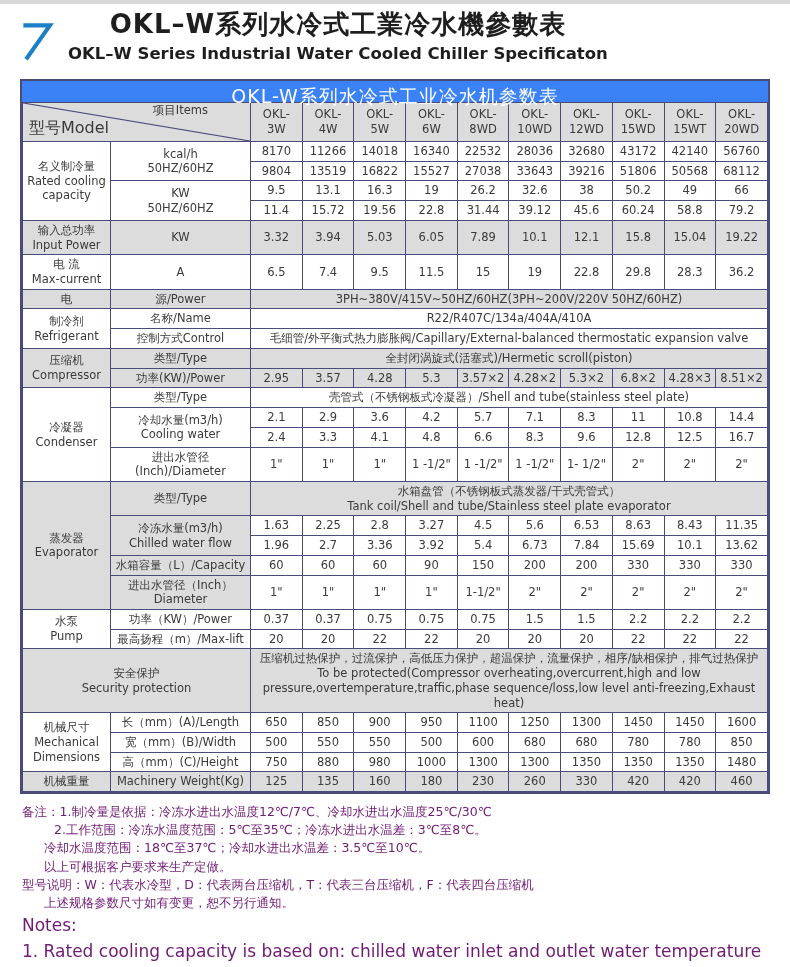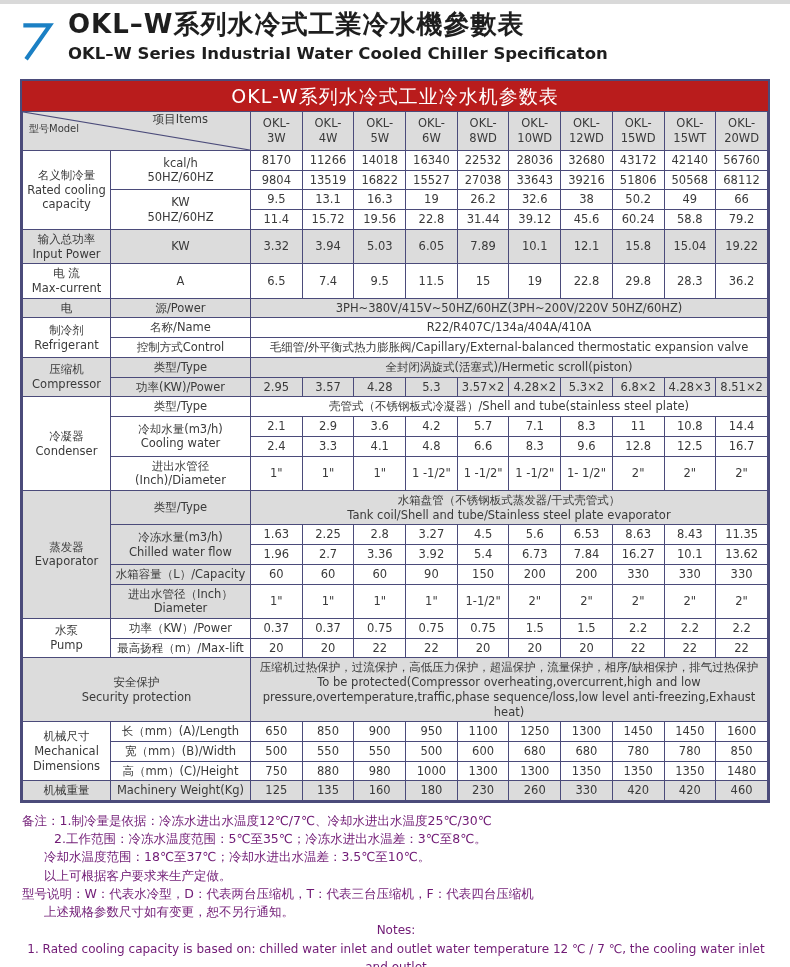--- a/index.html
+++ b/index.html
@@ -6,48 +6,48 @@
   body{
     width:790px;height:967px;background:#ffffff;
     font-family:"DejaVu Sans","Liberation Sans",sans-serif;
     color:#333;position:relative;overflow:hidden;
   }
   .top-strip{height:4px;background:#d9d9d9;}
   
   .page-header{display:flex;align-items:flex-start;padding:6px 0 0 16px;}
   .logo{width:44px;height:52px;flex:0 0 44px;margin-top:4px;}
   .titles{margin-left:8px;}
-  .title-zh{font-size:26px;font-weight:bold;color:#1e1e1e;letter-spacing:1px;line-height:1.15;}
+  .title-zh{font-size:26px;font-weight:bold;color:#1e1e1e;letter-spacing:1px;line-height:1.15;text-align:center;}
   .title-en{font-size:16.5px;font-weight:600;color:#1e1e1e;margin-top:4px;}
   
   .table-wrap{margin:13px 20px 0 20px;border:2px solid #4b4b7a;}
   .banner{
-    background:#b91c1c;color:#fff;text-align:center;
-    font-size:19px;font-weight:500;height:30px;line-height:30px;letter-spacing:1px;
+    background:#3b82f6;color:#fff;text-align:center;
+    font-size:19px;font-weight:500;height:21px;line-height:30px;letter-spacing:1px;
   }
   table.spec{border-collapse:collapse;width:100%;table-layout:fixed;}
   table.spec td{
     border:1px solid #4b4b7a;text-align:center;vertical-align:middle;
     font-size:11.5px;line-height:1.28;padding:2px 1px;white-space:pre-line;
     color:#3a3a3a;word-wrap:break-word;
   }
   td.val{font-size:12px;}
   td.shaded{background:#dcdcdc;}
   td.left{text-align:left;padding-left:6px;}
   td.right{text-align:right;padding-right:4px;}
   
   td.corner{position:relative;height:34px;padding:0;}
   td.corner svg{position:absolute;left:0;top:0;width:100%;height:100%;}
-  .corner-model{position:absolute;left:6px;bottom:14px;font-size:10px;}
+  .corner-model{position:absolute;left:6px;bottom:3px;font-size:16px;}
   .corner-items{position:absolute;right:42px;top:0;font-size:11.5px;}
   td.model-h{font-size:11.5px;line-height:1.3;}
   
   .notes{margin:9px 20px 0 22px;}
   .note-line{font-size:12.5px;color:#701a75;line-height:1.45;}
-  .note-line.en{font-size:12px;line-height:1.55;text-align:center;}
+  .note-line.en{font-size:17px;line-height:1.55;}
   .ind-1{padding-left:32px;}
   .ind-2{padding-left:22px;}
 </style>
 </head>
 <body>
 
 <div class="top-strip"></div>
 
 <div class="page-header">
   <div class="logo">
@@ -291,21 +291,21 @@
           <td class="val">11.35</td>
         </tr>
         <tr>
           <td class="val">1.96</td>
           <td class="val">2.7</td>
           <td class="val">3.36</td>
           <td class="val">3.92</td>
           <td class="val">5.4</td>
           <td class="val">6.73</td>
           <td class="val">7.84</td>
-          <td class="val">16.27</td>
+          <td class="val">15.69</td>
           <td class="val">10.1</td>
           <td class="val">13.62</td>
         </tr>
         <tr>
           <td class="shaded">水箱容量（L）/Capacity</td>
           <td class="val">60</td>
           <td class="val">60</td>
           <td class="val">60</td>
           <td class="val">90</td>
           <td class="val">150</td>

